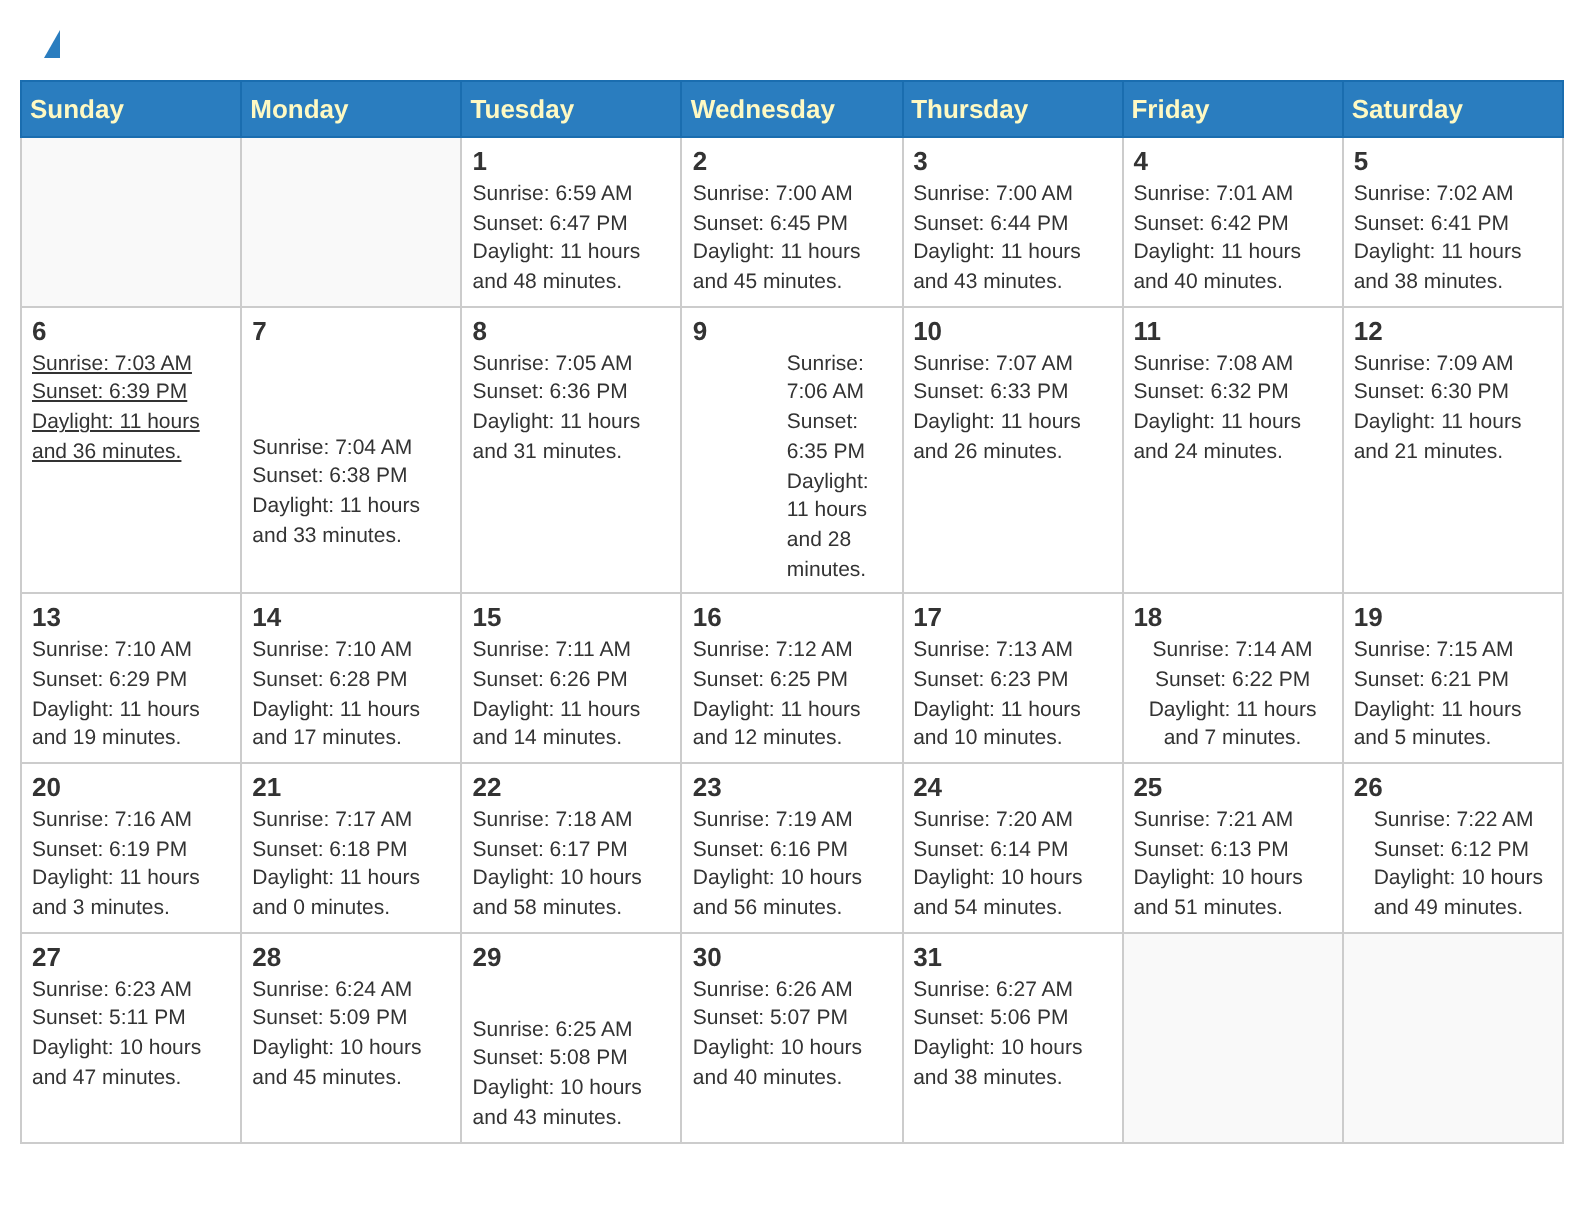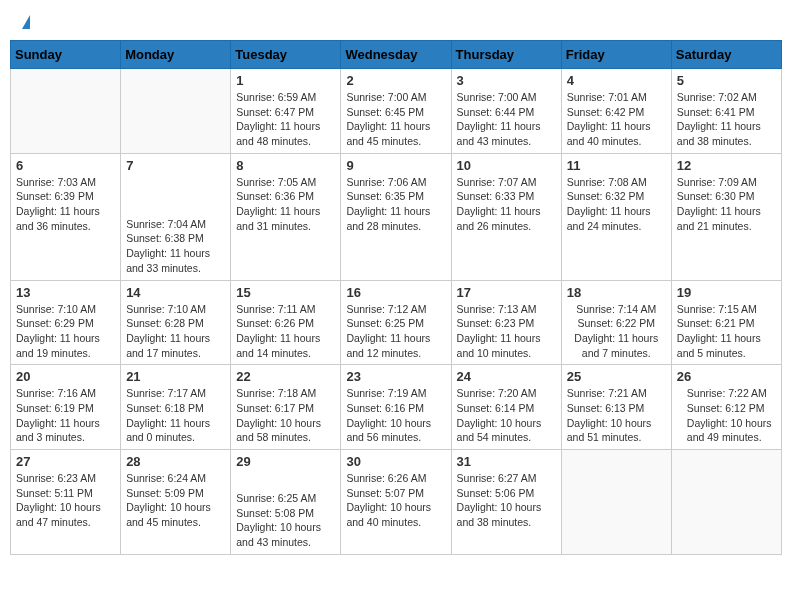--- a/index.html
+++ b/index.html
@@ -44,21 +44,21 @@
       font-weight: normal;
       color: #555;
     }
     .calendar {
       width: 100%;
       border-collapse: collapse;
       font-size: 11px;
     }
     .calendar th {
       background-color: #2a7dbf;
-      color: #000000;
+      color: #fef9c3;
       padding: 6px 4px;
       text-align: left;
       font-size: 13px;
       font-weight: bold;
       border: 1px solid #1a6daf;
     }
     .calendar td {
       border: 1px solid #ccc;
       vertical-align: top;
       padding: 4px 5px;
@@ -142,39 +142,39 @@
         <td>
           <span class="day-number">5</span>
           <div class="day-info" style="white-space: pre-line;">Sunrise: 7:02 AM
 Sunset: 6:41 PM
 Daylight: 11 hours and 38 minutes.</div>
         </td>
       </tr>
       <tr>
         <td>
           <span class="day-number">6</span>
-          <div class="day-info" style="white-space: pre-line;">Sunrise: 7:03 AM
+          <div class="day-info" style="white-space: pre-line; text-decoration: underline;">Sunrise: 7:03 AM
 Sunset: 6:39 PM
 Daylight: 11 hours and 36 minutes.</div>
         </td>
         <td>
           <span class="day-number">7</span>
           <div class="day-info" style="white-space: pre-line; margin-top: 44px;">Sunrise: 7:04 AM
 Sunset: 6:38 PM
 Daylight: 11 hours and 33 minutes.</div>
         </td>
         <td>
           <span class="day-number">8</span>
           <div class="day-info" style="white-space: pre-line;">Sunrise: 7:05 AM
 Sunset: 6:36 PM
 Daylight: 11 hours and 31 minutes.</div>
         </td>
         <td>
           <span class="day-number">9</span>
-          <div class="day-info" style="white-space: pre-line;">Sunrise: 7:06 AM
+          <div class="day-info" style="white-space: pre-line; margin-left: 47px;">Sunrise: 7:06 AM
 Sunset: 6:35 PM
 Daylight: 11 hours and 28 minutes.</div>
         </td>
         <td>
           <span class="day-number">10</span>
           <div class="day-info" style="white-space: pre-line;">Sunrise: 7:07 AM
 Sunset: 6:33 PM
 Daylight: 11 hours and 26 minutes.</div>
         </td>
         <td>

